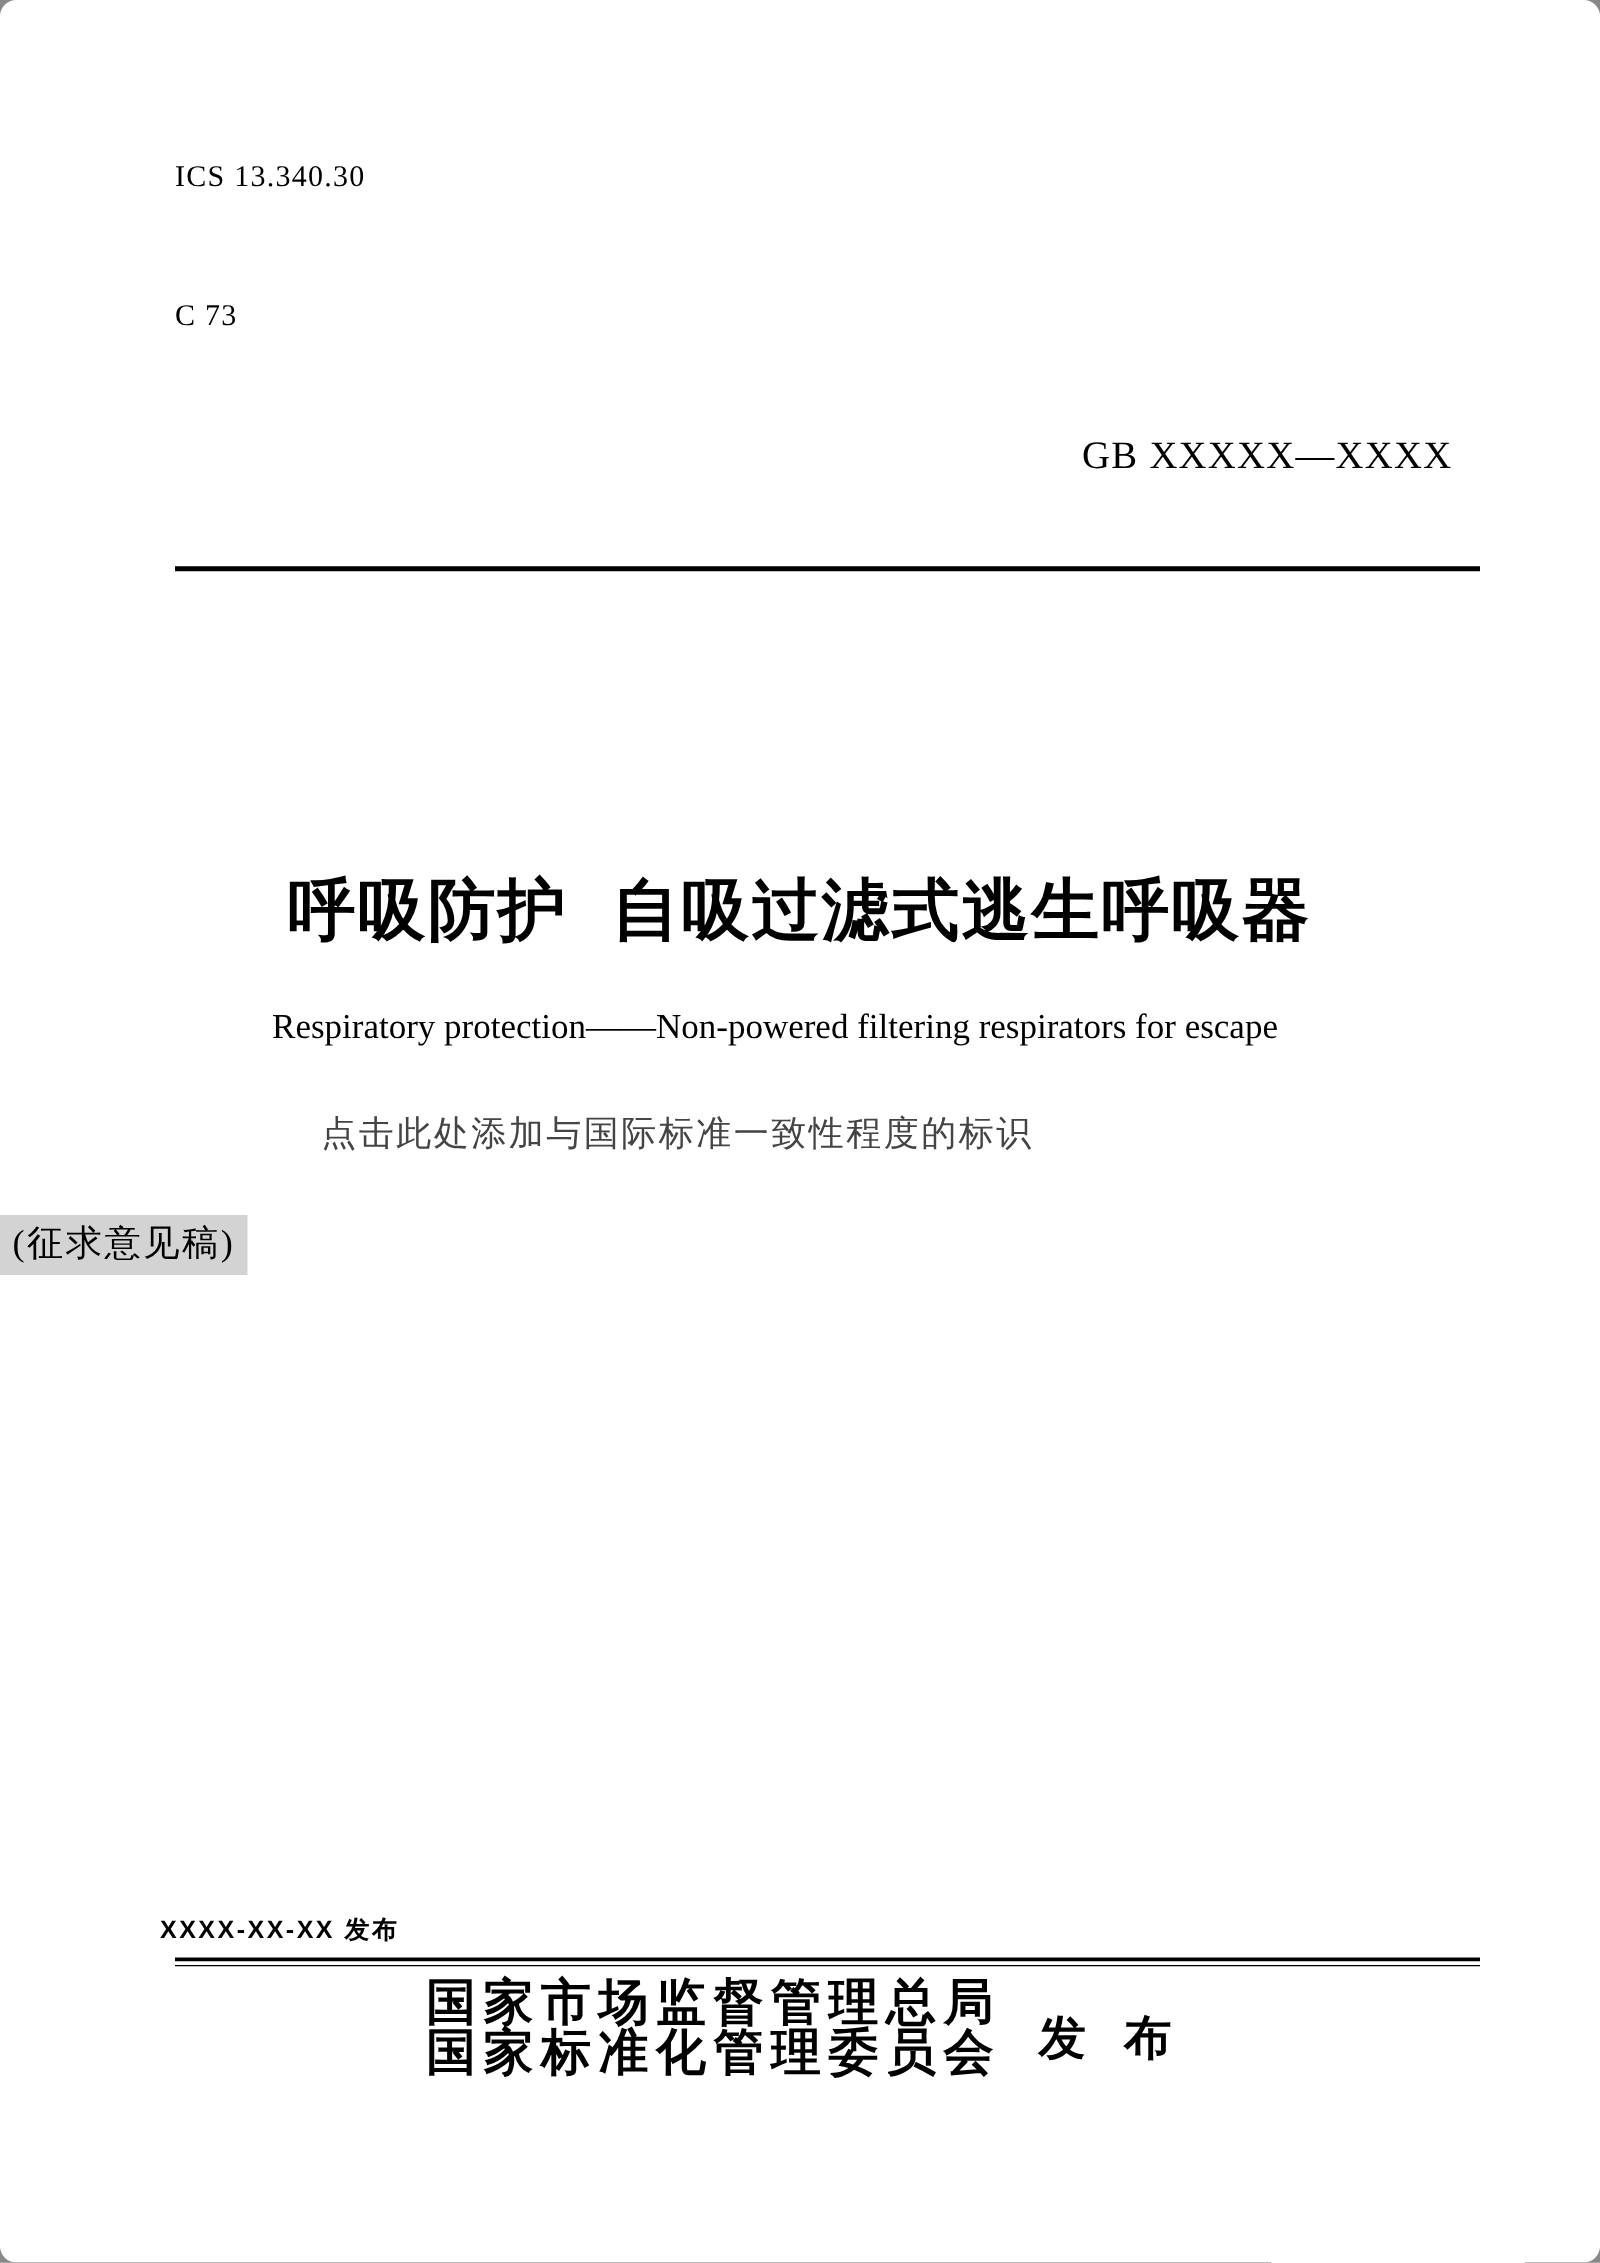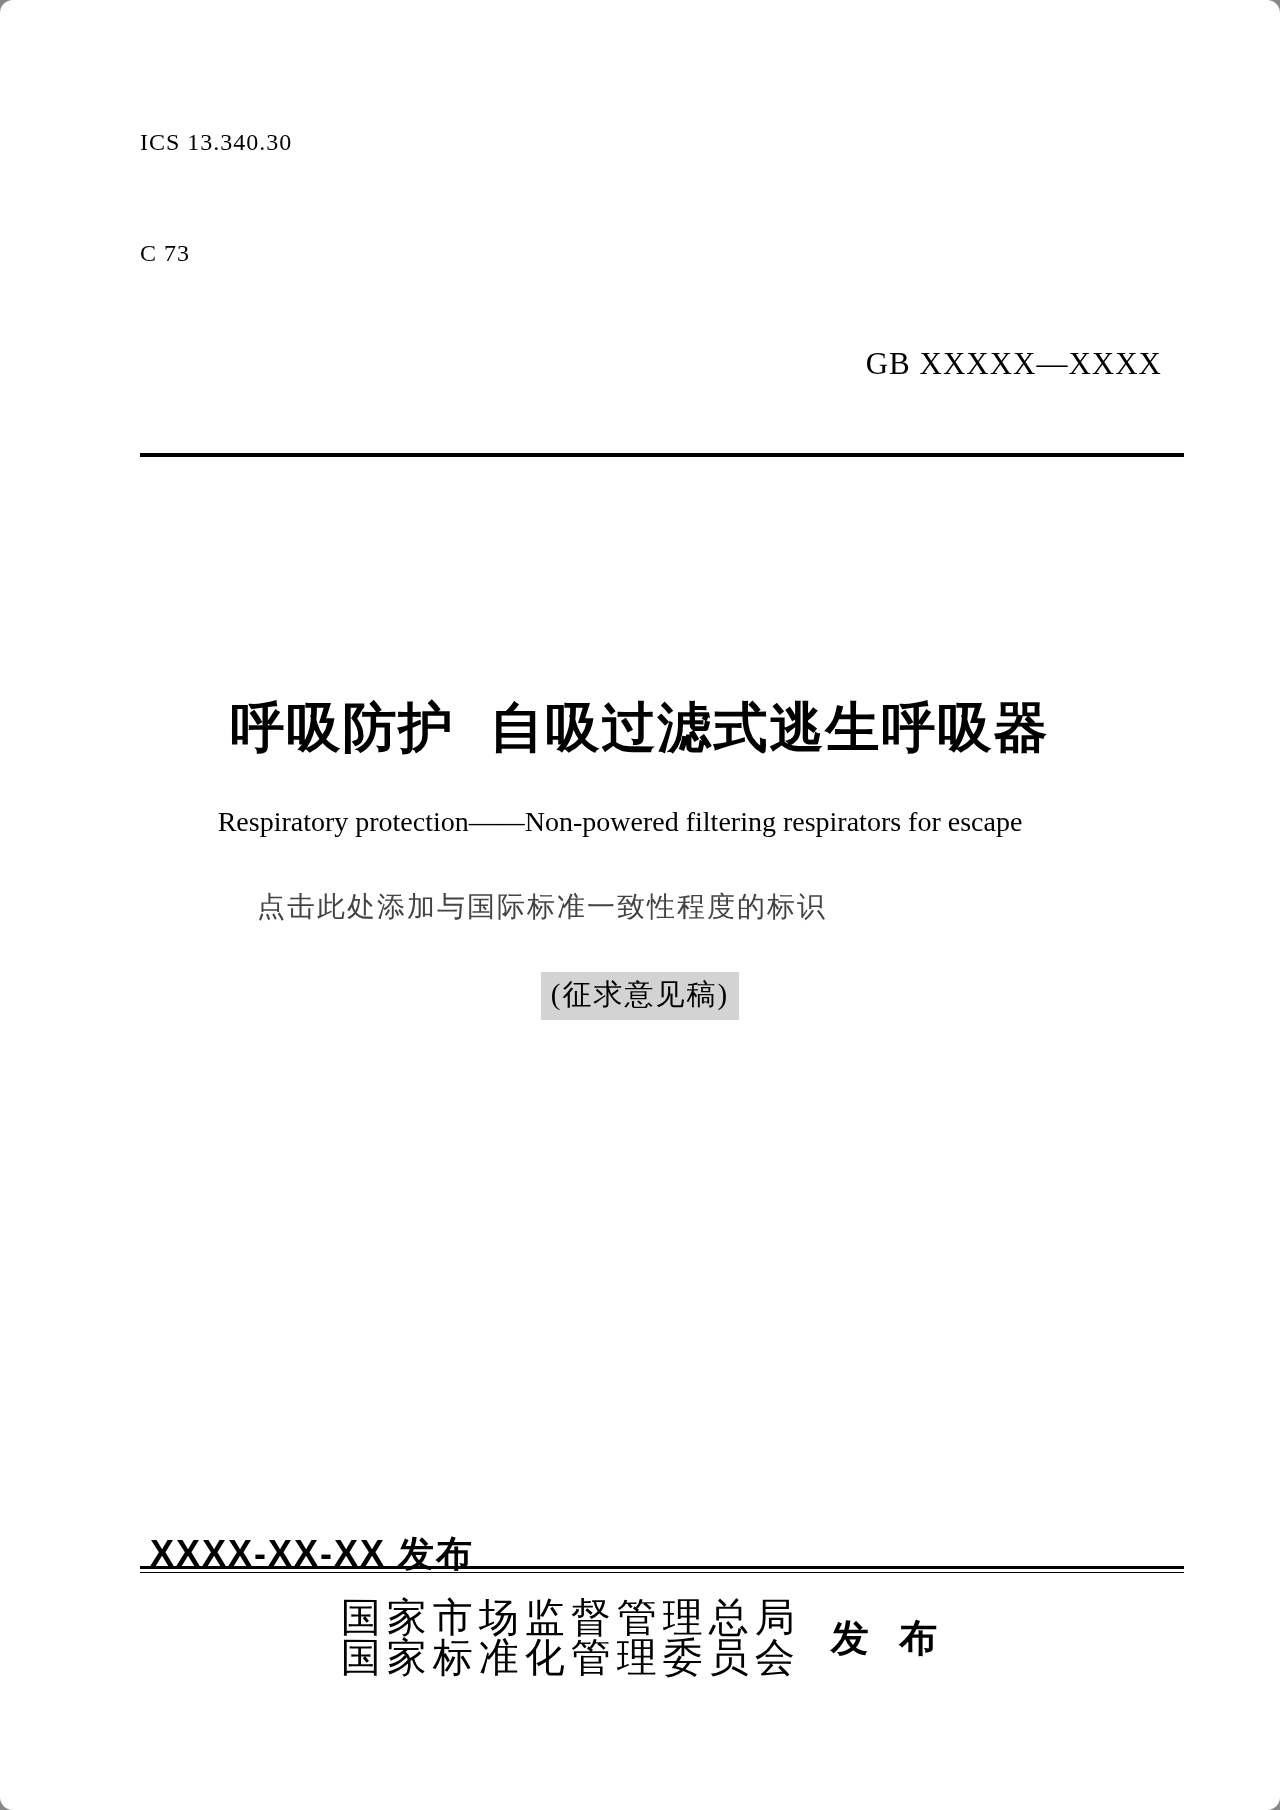--- a/index.html
+++ b/index.html
@@ -63,53 +63,53 @@
   }
 
   .consistency-note{
     left:0; top:888px; width:1084px;
     text-align:center;
     font-family:"Liberation Serif", serif;
     font-size:28px; letter-spacing:2px;
     color:#444;
   }
 
-  .draft-wrap{ left:0; top:972px; width:1280px; text-align:center; }
+  .draft-wrap{ left:0; top:972px; width:1280px; }
   .draft-note{
     display:inline-block;
     background:#d3d3d3;
     padding:3px 10px 5px 10px;
     font-family:"Liberation Serif", serif;
     font-size:29px; letter-spacing:2px;
   }
 
   .dates-row{
-    left:150px; top:1530px; width:1040px;
+    left:128px; top:1530px; width:1040px;
     display:flex; justify-content:space-between; align-items:flex-end;
     font-family:"Liberation Sans", sans-serif;
     font-weight:bold;
-    font-size:36px; letter-spacing:2px;
+    font-size:20px; letter-spacing:2px;
   }
 
   .rule-bottom{
     left:140px; top:1566px; width:1044px;
     height:3px;
     border-top:3px solid #000;
     border-bottom:1px solid #000;
   }
 
   .issuer-block{
     left:0; top:1582px; width:1280px;
     display:flex; justify-content:center; align-items:center; gap:30px;
   }
   .issuer-lines{
     font-family:"Liberation Serif", serif;
-    font-weight:normal;
+    font-weight:bold;
     font-size:40px; line-height:40px; letter-spacing:6px;
-    text-align:justify; text-align-last:justify;margin-top:16px;
+    text-align:justify; text-align-last:justify;
   }
   .release-word{
     font-family:"Liberation Sans", sans-serif;
     font-weight:bold;
     font-size:38px; letter-spacing:2px; word-spacing:16px;
     padding-top:4px;
     white-space:pre;
     margin-top:12px;
   }
 </style>

